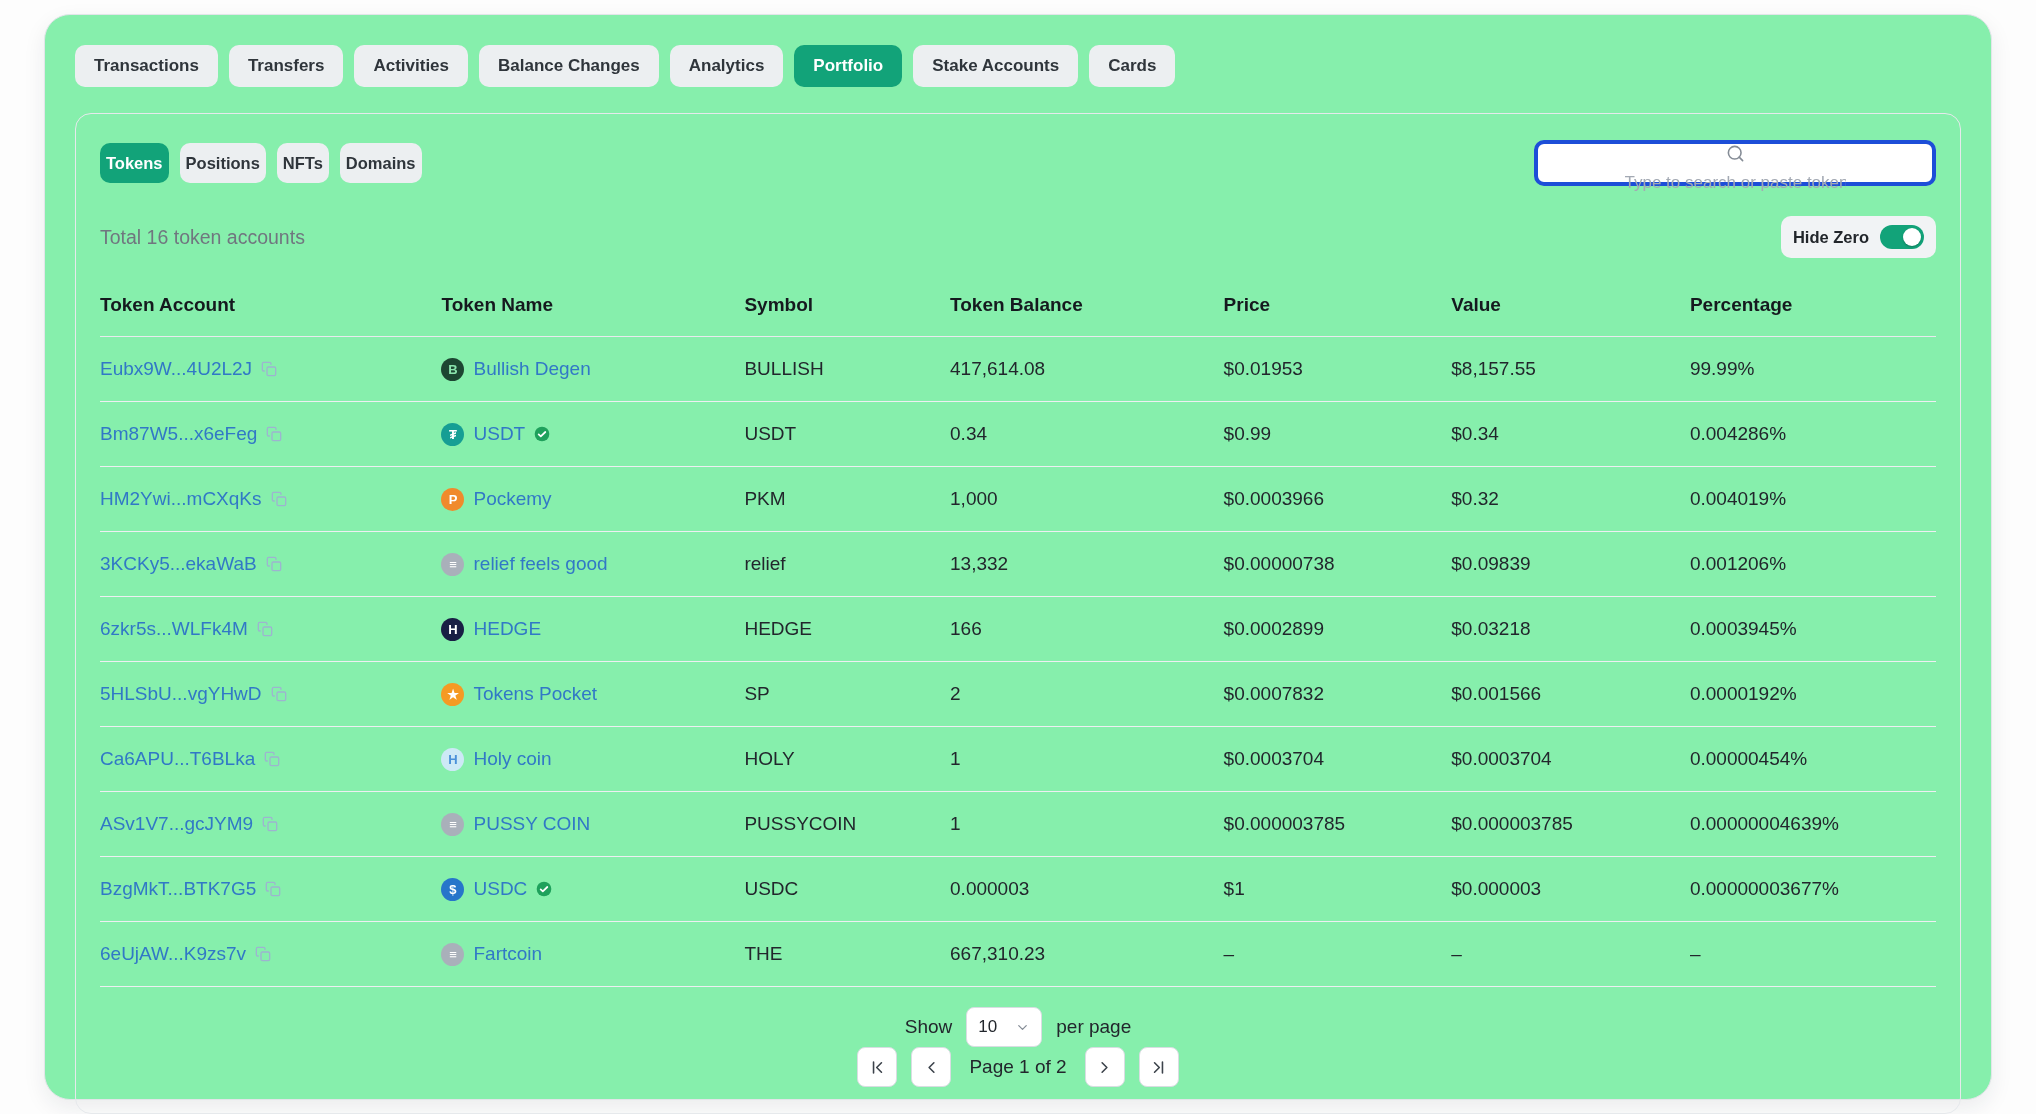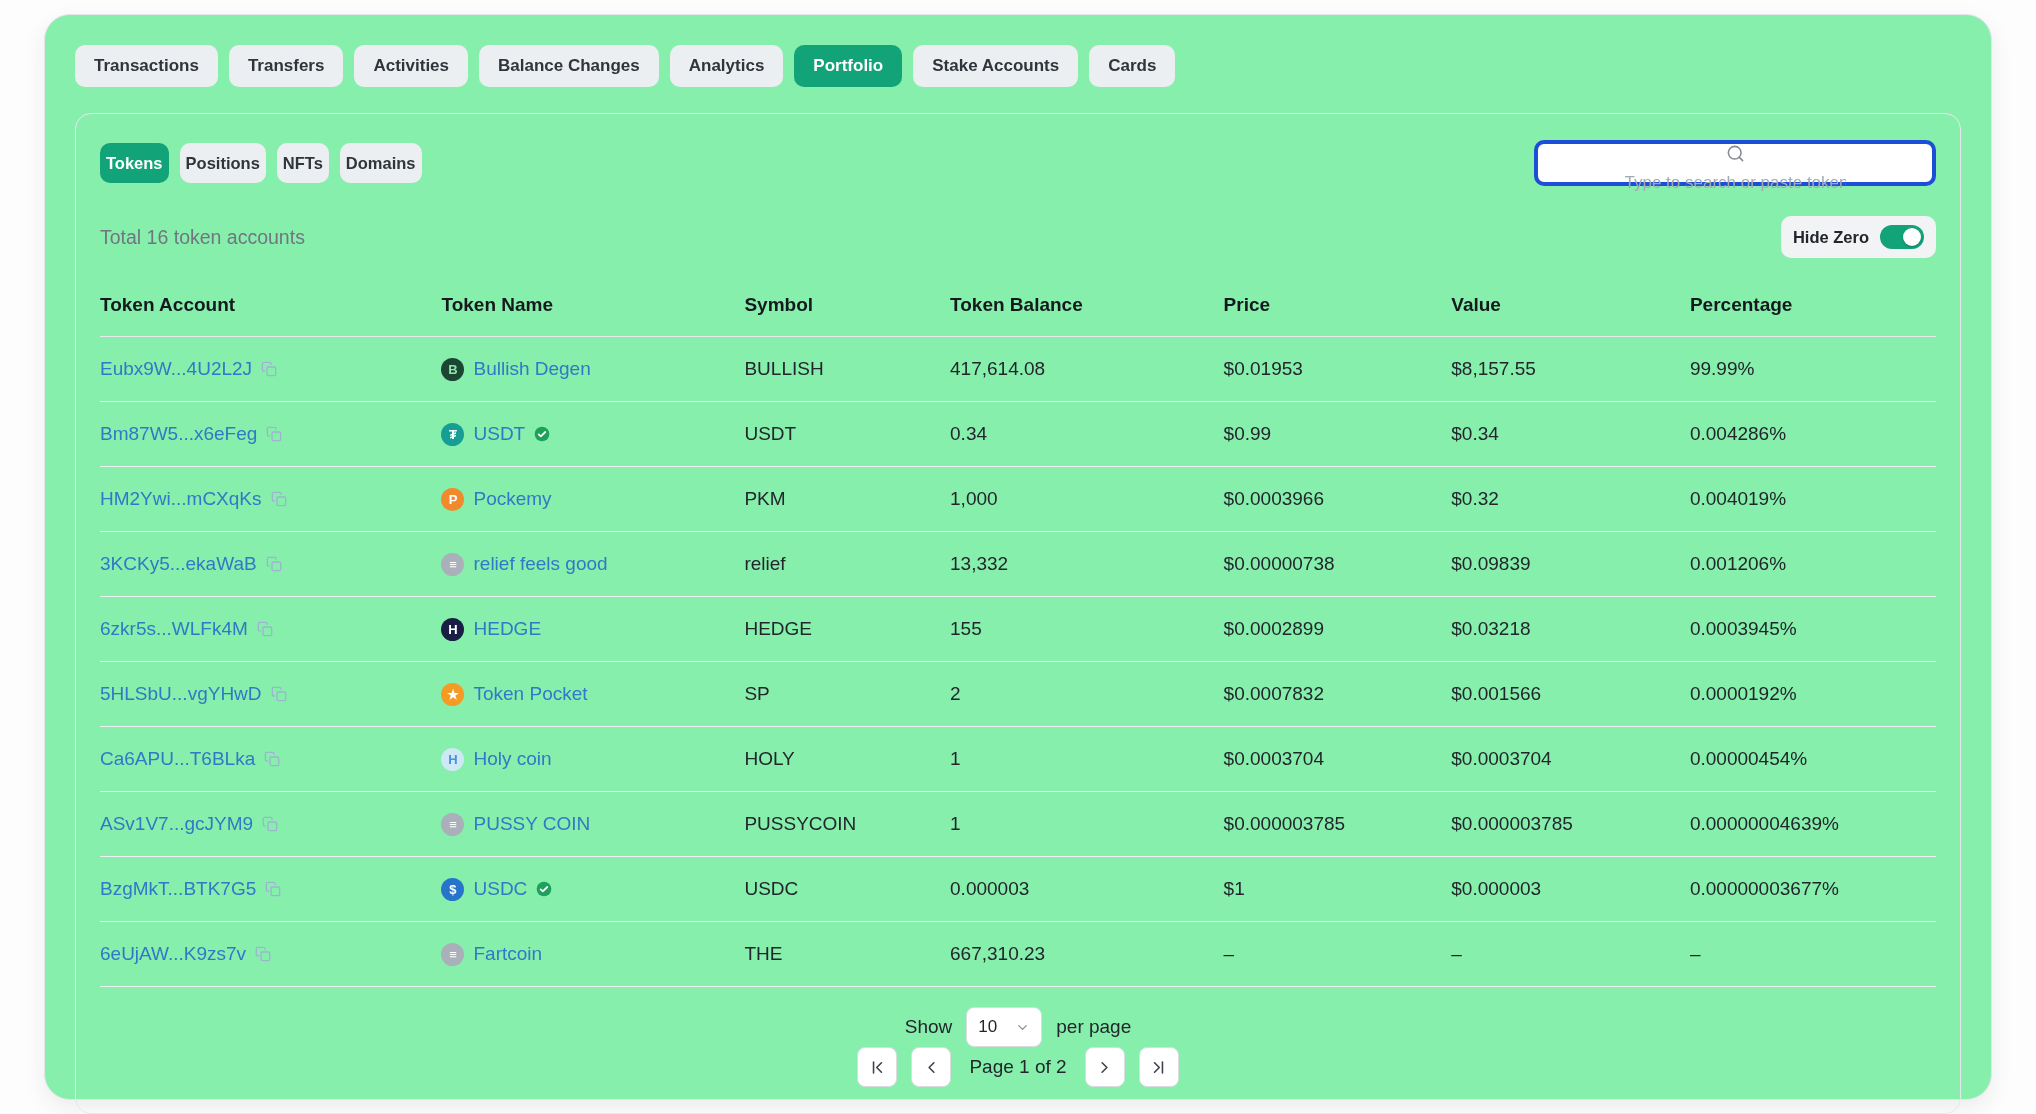--- a/index.html
+++ b/index.html
@@ -305,41 +305,41 @@
       </span>
     </td>
     <td>
       <span class="name-wrap">
         <span class="token-icon" style="background: rgb(25, 31, 68); color: rgb(255, 255, 255);">H</span>
         <a href="#" class="link">HEDGE</a>
 
       </span>
     </td>
     <td>HEDGE</td>
-    <td>155</td>
+    <td>166</td>
     <td>$0.0002899</td>
     <td>$0.03218</td>
     <td>0.0003945%</td>
   </tr>
           <tr>
     <td>
       <span class="acct-wrap">
         <a href="#" class="link">5HLSbU...vgYHwD</a>
         <span class="copy">
           <svg width="16" height="16" viewBox="0 0 24 24" fill="none" stroke="#9db4cf" stroke-width="2" stroke-linecap="round" stroke-linejoin="round">
                     <rect x="9" y="9" width="13" height="13" rx="2"></rect>
                     <path d="M5 15H4a2 2 0 0 1-2-2V4a2 2 0 0 1 2-2h9a2 2 0 0 1 2 2v1"></path>
                   </svg>
         </span>
       </span>
     </td>
     <td>
       <span class="name-wrap">
         <span class="token-icon" style="background: rgb(245, 154, 35); color: rgb(255, 255, 255);">★</span>
-        <a href="#" class="link">Token Pocket</a>
+        <a href="#" class="link">Tokens Pocket</a>
 
       </span>
     </td>
     <td>SP</td>
     <td>2</td>
     <td>$0.0007832</td>
     <td>$0.001566</td>
     <td>0.0000192%</td>
   </tr>
           <tr>

